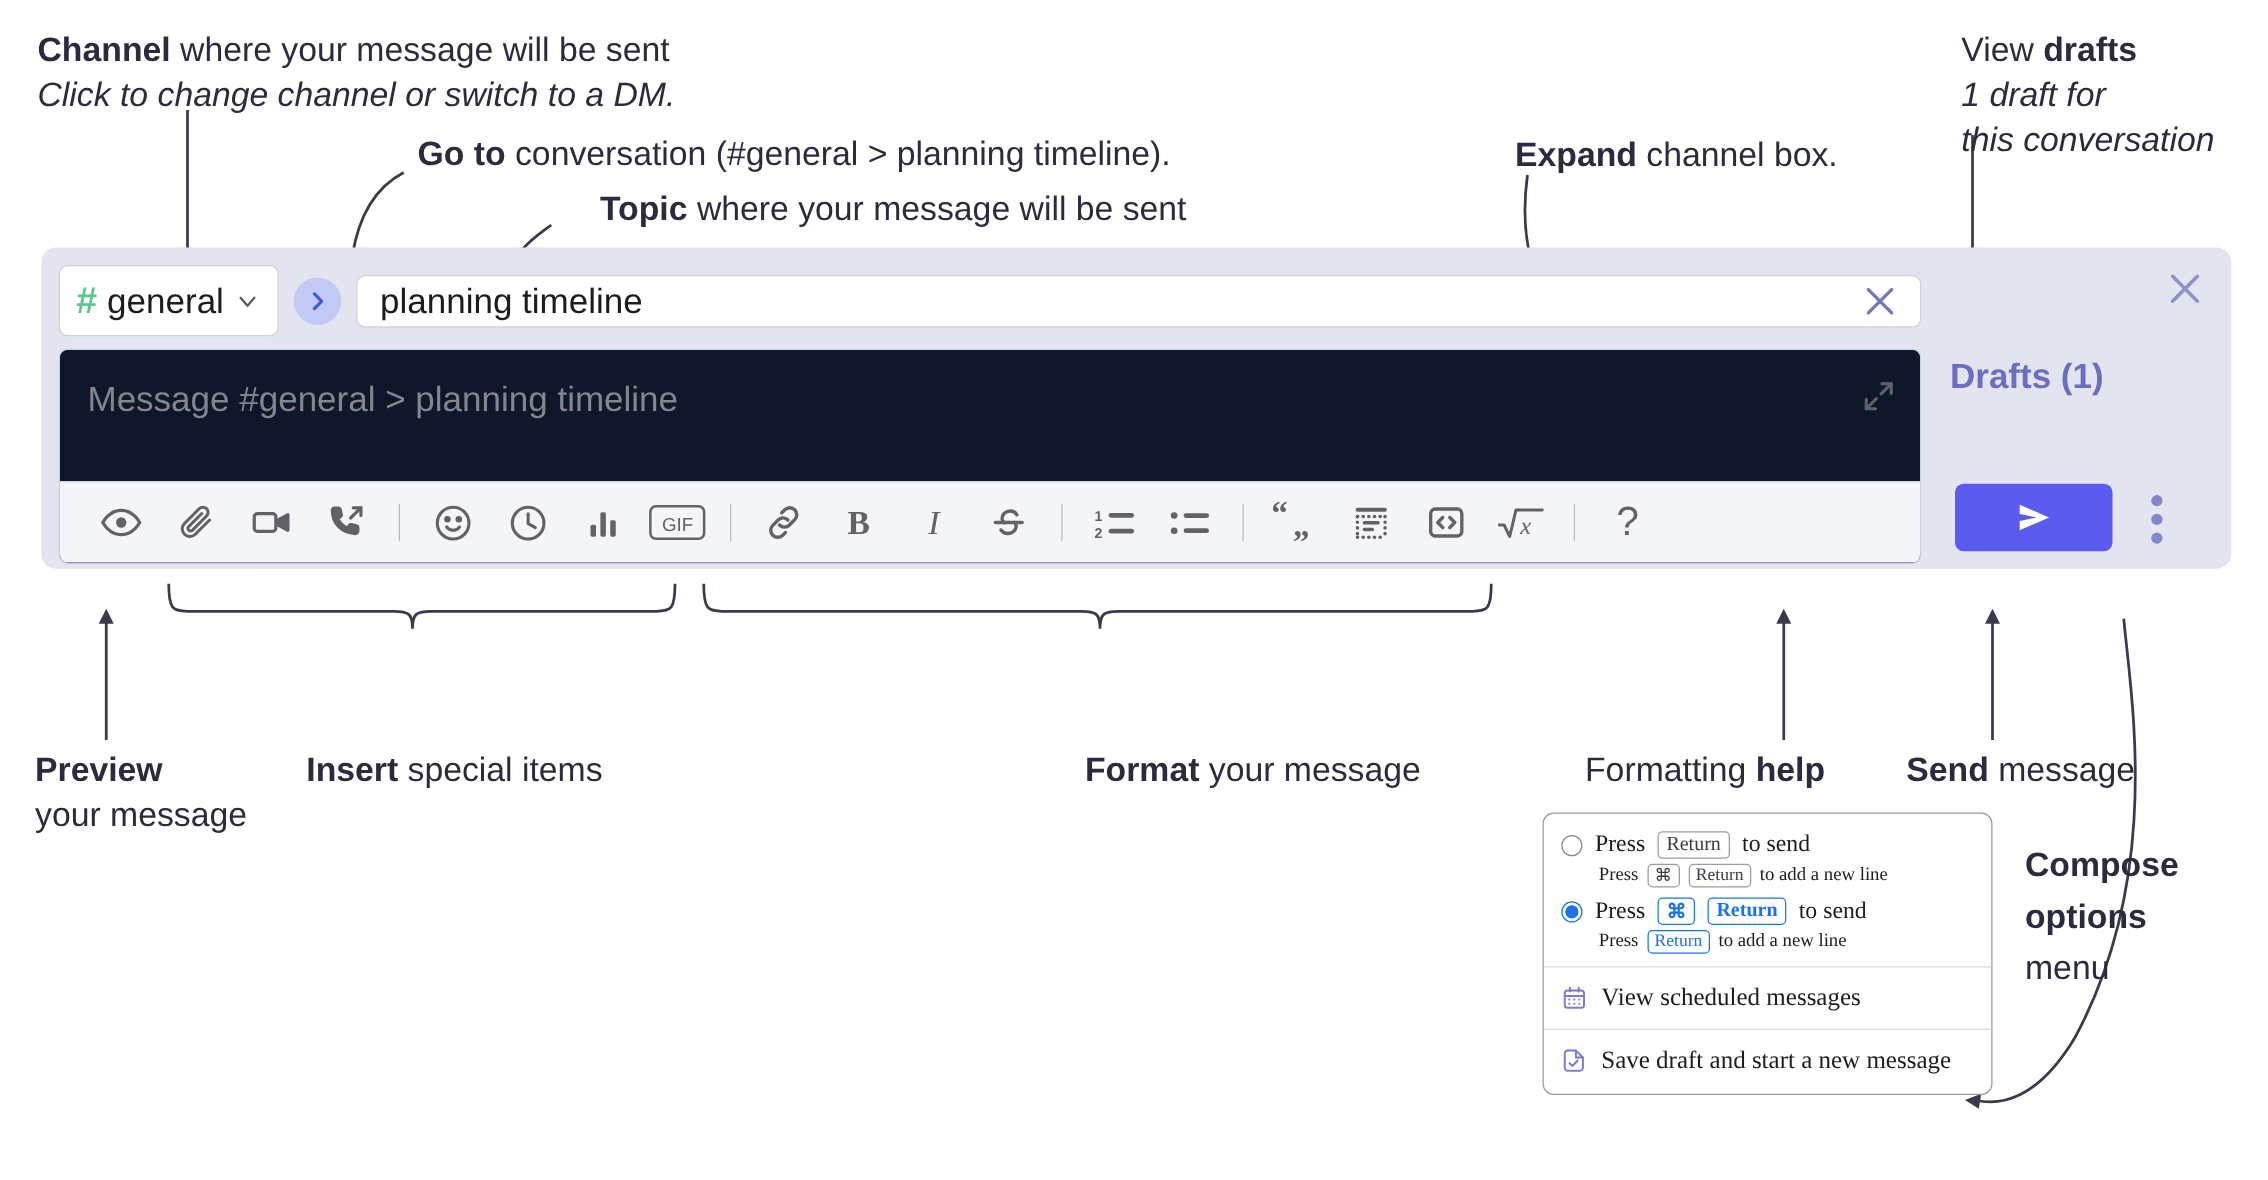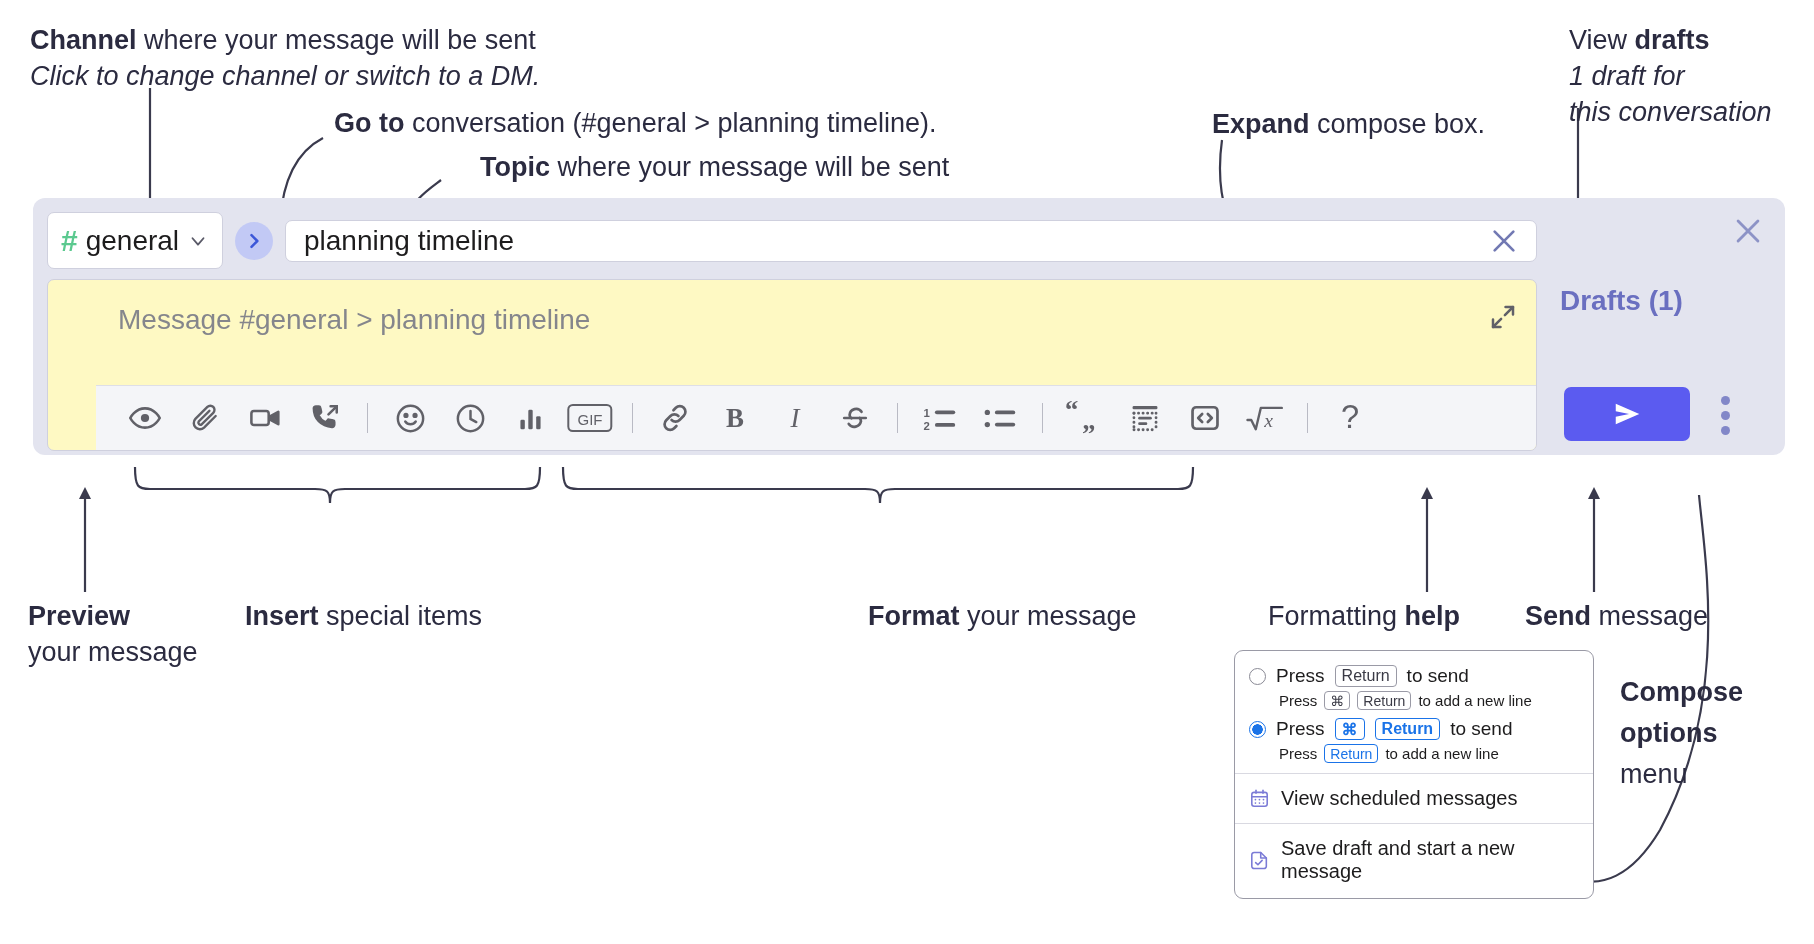--- a/index.html
+++ b/index.html
@@ -70,25 +70,24 @@
     border-radius: 7px;
     display: flex; align-items: center;
     padding: 0 16px 0 18px;
   }
   .topic-value { font-size: 28px; color: #1d1c1d; flex: 1; }
   .topic-clear { color: #7279b3; display: flex; align-items: center; }
 
   
   .msg-area {
     margin-top: 10px;
-    background: #fef9c3;
+    background: #0f172a;
     border: 1px solid #cfd0de;
     border-radius: 7px;
     overflow: hidden;
-    padding-left: 48px;
   }
   .msg-input-zone { position: relative; height: 105px; }
   .msg-placeholder {
     position: absolute; left: 22px; top: 24px;
     font-size: 28px; color: #85868c;
   }
   .expand-btn { position: absolute; right: 18px; top: 22px; color: #616168; }
 
   .toolbar {
     height: 65px;
@@ -129,20 +128,21 @@
   .kebab i { display: block; width: 9px; height: 9px; border-radius: 50%; background: #8287c8; }
 
   
   .menu {
     position: absolute;
     left: 1234px; top: 650px;
     width: 360px;
     background: #ffffff;
     border: 1px solid #9a9aa6;
     border-radius: 9px;
+    font-family: Liberation Serif, serif;
   }
   .menu-sect { padding: 10px 12px 8px 12px; }
   .opt-row { display: flex; align-items: center; gap: 10px; font-size: 19px; color: #1d1c1d; }
   .opt-sub { display: flex; align-items: center; gap: 7px; font-size: 15px; color: #1d1c1d; margin: 4px 0 8px 30px; }
   .radio { width: 17px; height: 17px; border-radius: 50%; border: 1.6px solid #8a8a95; flex: 0 0 auto; }
   .radio.on { border-color: #1a73e8; background: radial-gradient(circle, #1a73e8 0 5px, #ffffff 5.5px 100%); }
   .key {
     display: inline-flex; align-items: center; justify-content: center;
     min-width: 22px; height: 22px; padding: 0 6px;
     border: 1.4px solid #9a9aa6; border-radius: 4px;
@@ -216,21 +216,21 @@
 
   <div class="anno" style="left:334px; top:105px;">
     <b>Go to</b><span> conversation (#general &gt; planning timeline).</span>
   </div>
 
   <div class="anno" style="left:480px; top:149px;">
     <b>Topic</b><span> where your message will be sent</span>
   </div>
 
   <div class="anno" style="left:1212px; top:106px;">
-    <b>Expand</b><span> compose box.</span>
+    <b>Expand</b><span> channel box.</span>
   </div>
 
   <div class="anno" style="left:1553px; top:22px;margin-left:16px;">
     <div><span>View </span><b>drafts</b></div>
     <div><i>1 draft for</i></div>
     <div><i>this conversation</i></div>
   </div>
 
   <div class="anno" style="left:28px; top:598px;">
     <div><b>Preview</b></div>

